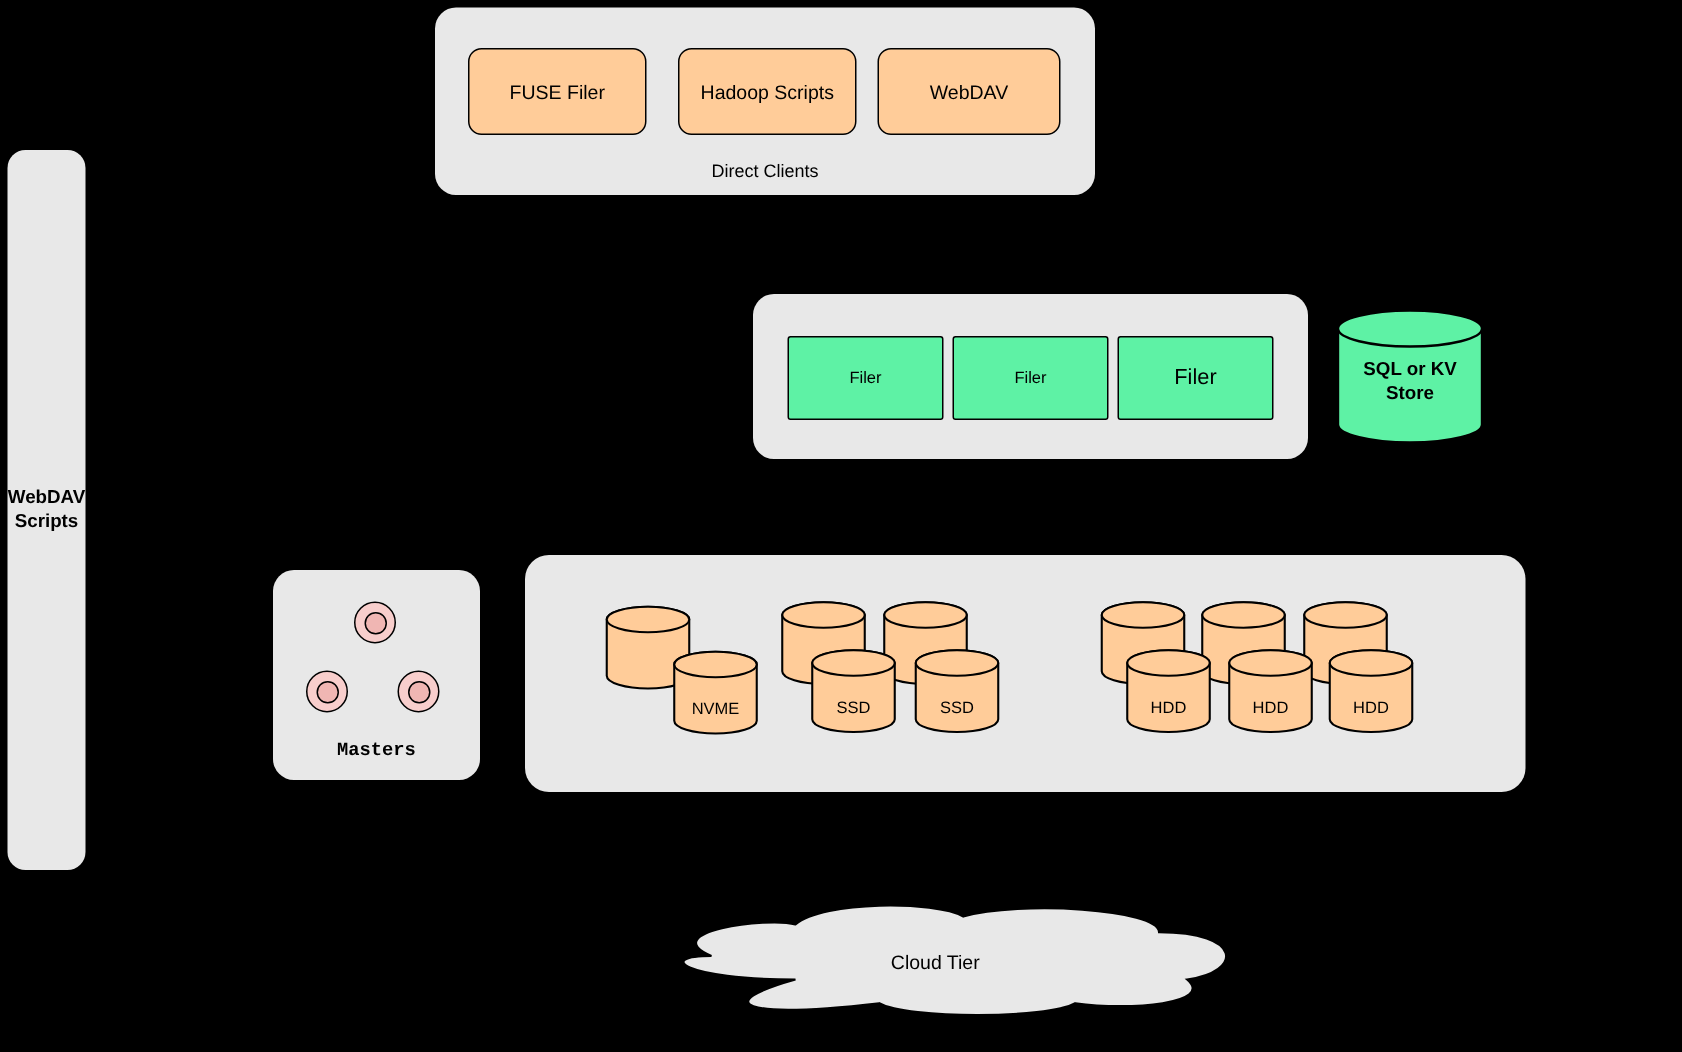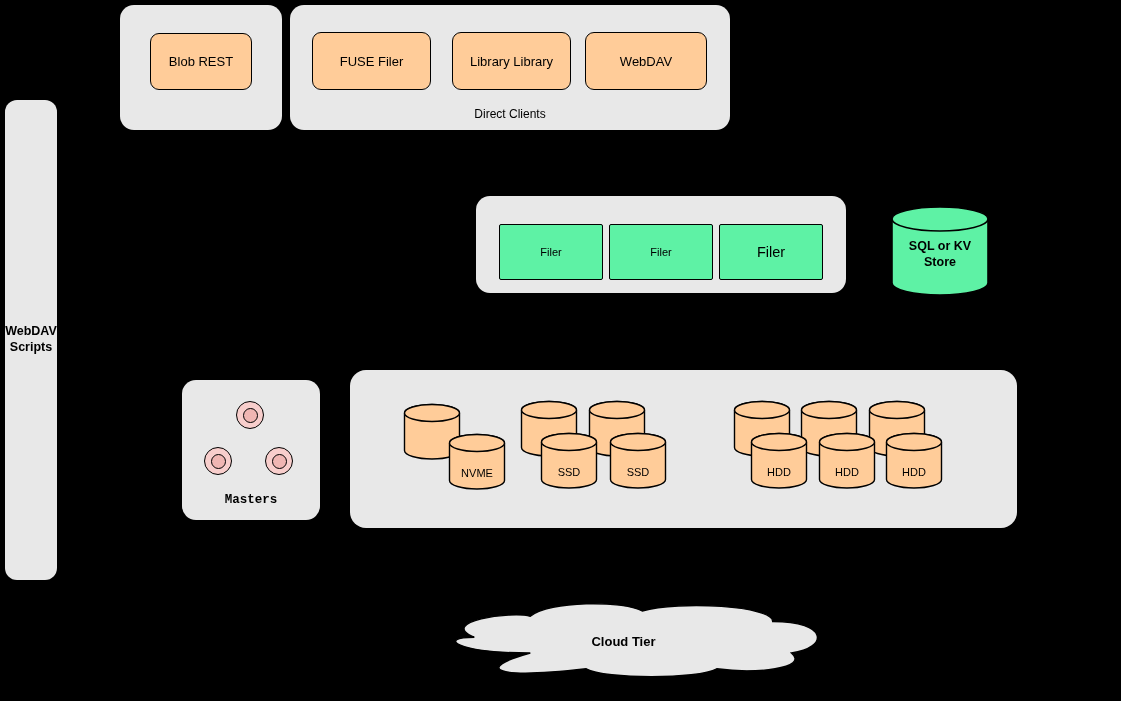--- a/index.html
+++ b/index.html
@@ -38,54 +38,49 @@
   .kv{position:absolute;}
   .kv svg{position:absolute;left:0;top:0;overflow:visible;}
   .kv-label{
     position:absolute;left:0;right:0;top:34px;text-align:center;
     font-weight:bold;font-size:12.5px;line-height:1.25;
   }
   .cloud{position:absolute;}
   .cloud svg{position:absolute;left:0;top:0;overflow:visible;}
   .cloud-label{
     position:absolute;left:0;right:0;top:44px;text-align:center;
-    font-weight:bold;font-size:13px;
+    font-weight:normal;font-size:13px;
   }
 </style>
 </head>
 <body>
 
 <div class="stage">
 
   <div class="panel" style="left:5px;top:100px;width:52px;height:480px;border-radius:12px;display:flex;align-items:center;justify-content:center;">
     <div class="caption prewrap">WebDAV
 Scripts</div>
   </div>
 
-  <div class="panel" style="left:120px;top:5px;width:162px;height:125px;">
-    <div class="btn" style="left:30px;top:28px;width:100px;height:55px;">
-      <span>Blob REST</span>
-    </div>
-  </div>
 
   <div class="panel" style="left:290px;top:5px;width:440px;height:125px;">
     <div class="btn" style="left:22px;top:27px;width:117px;height:56px;">
       <span>FUSE Filer</span>
     </div>
     <div class="btn" style="left:162px;top:27px;width:117px;height:56px;">
-      <span>Library Library</span>
+      <span>Hadoop Scripts</span>
     </div>
     <div class="btn" style="left:295px;top:27px;width:120px;height:56px;">
       <span>WebDAV</span>
     </div>
     <div class="group-caption" style="left:0;right:0;bottom:9px;margin-top:48px;">Direct Clients</div>
   </div>
 
 
-  <div class="panel" style="left:476px;top:196px;width:370px;height:97px;">
+  <div class="panel" style="left:502px;top:196px;width:370px;height:110px;">
     <div class="greenbox fsmall" style="left:23px;top:28px;width:102px;height:54px;">
       <span>Filer</span>
     </div>
     <div class="greenbox fsmall" style="left:133px;top:28px;width:102px;height:54px;">
       <span>Filer</span>
     </div>
     <div class="greenbox flarge" style="left:243px;top:28px;width:102px;height:54px;">
       <span>Filer</span>
     </div>
   </div>

